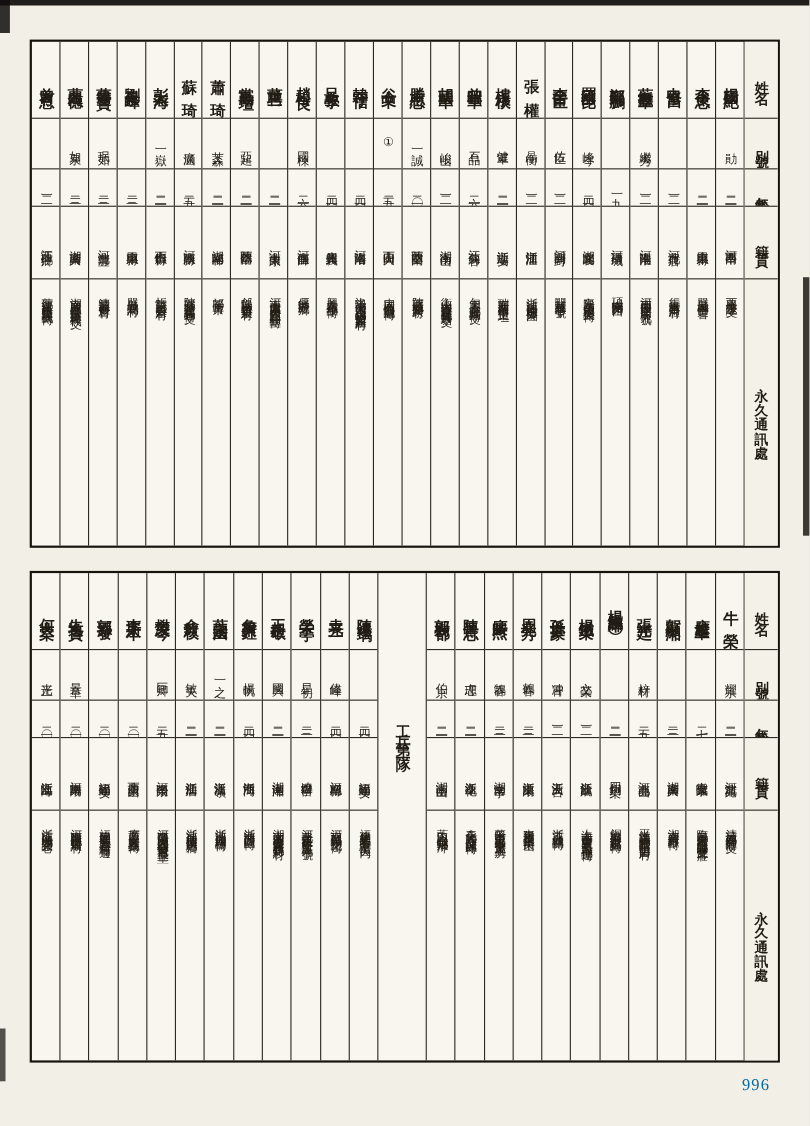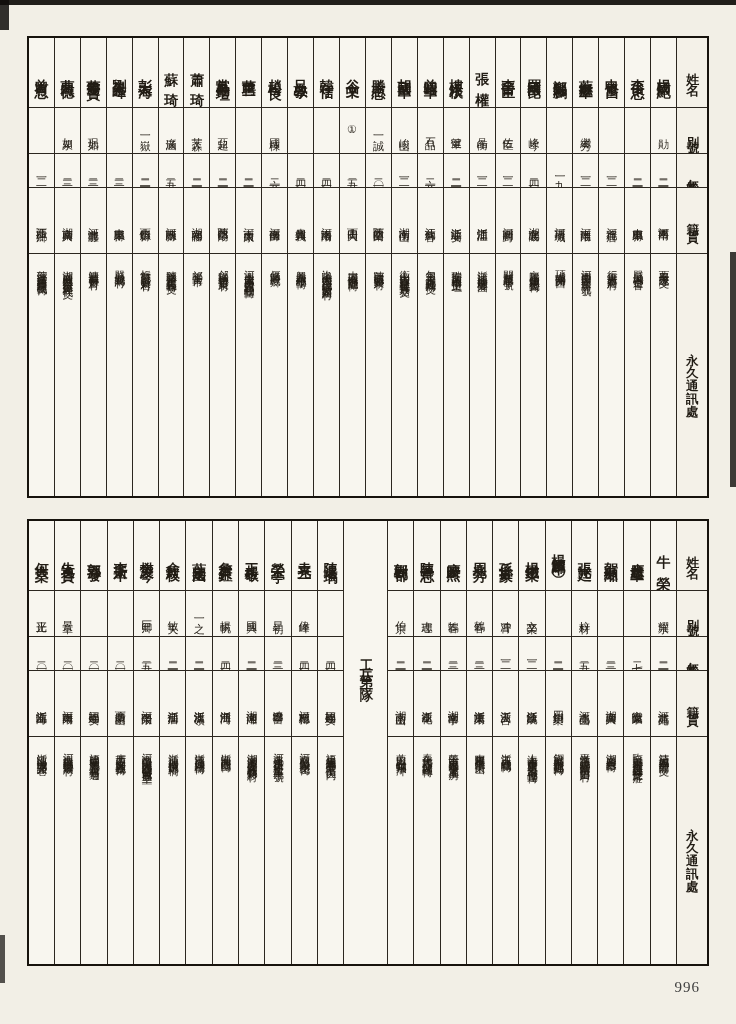--- a/index.html
+++ b/index.html
@@ -65,21 +65,21 @@
   .header-col .age    .vtext { letter-spacing:2px; }
   .header-col .origin .vtext { letter-spacing:8px; max-height:none; }
   .header-col .address { align-items:center; padding-top:0; }
   .header-col .address .vtext { letter-spacing:13px; max-height:none; font-size:12.5px; }
 
   .section-cell { flex:1; border-bottom:none; align-items:flex-start; }
   .section-col .vtext { font-size:13.5px; font-weight:700; letter-spacing:7px; margin-top:128px; }
 
   .page-number {
     position:absolute; top:979px; right:36px;
-    font-size:15px; letter-spacing:1px; color:#404040;
+    font-size:15px; letter-spacing:1px; color:#0369a1;
     font-family:"Liberation Serif","DejaVu Serif",serif;
   }
 </style>
 </head>
 <body>
 
 <div class="page">
   <div class="artifact edge-top"></div>
   <div class="artifact corner-left"></div>
   <div class="artifact edge-right"></div>

